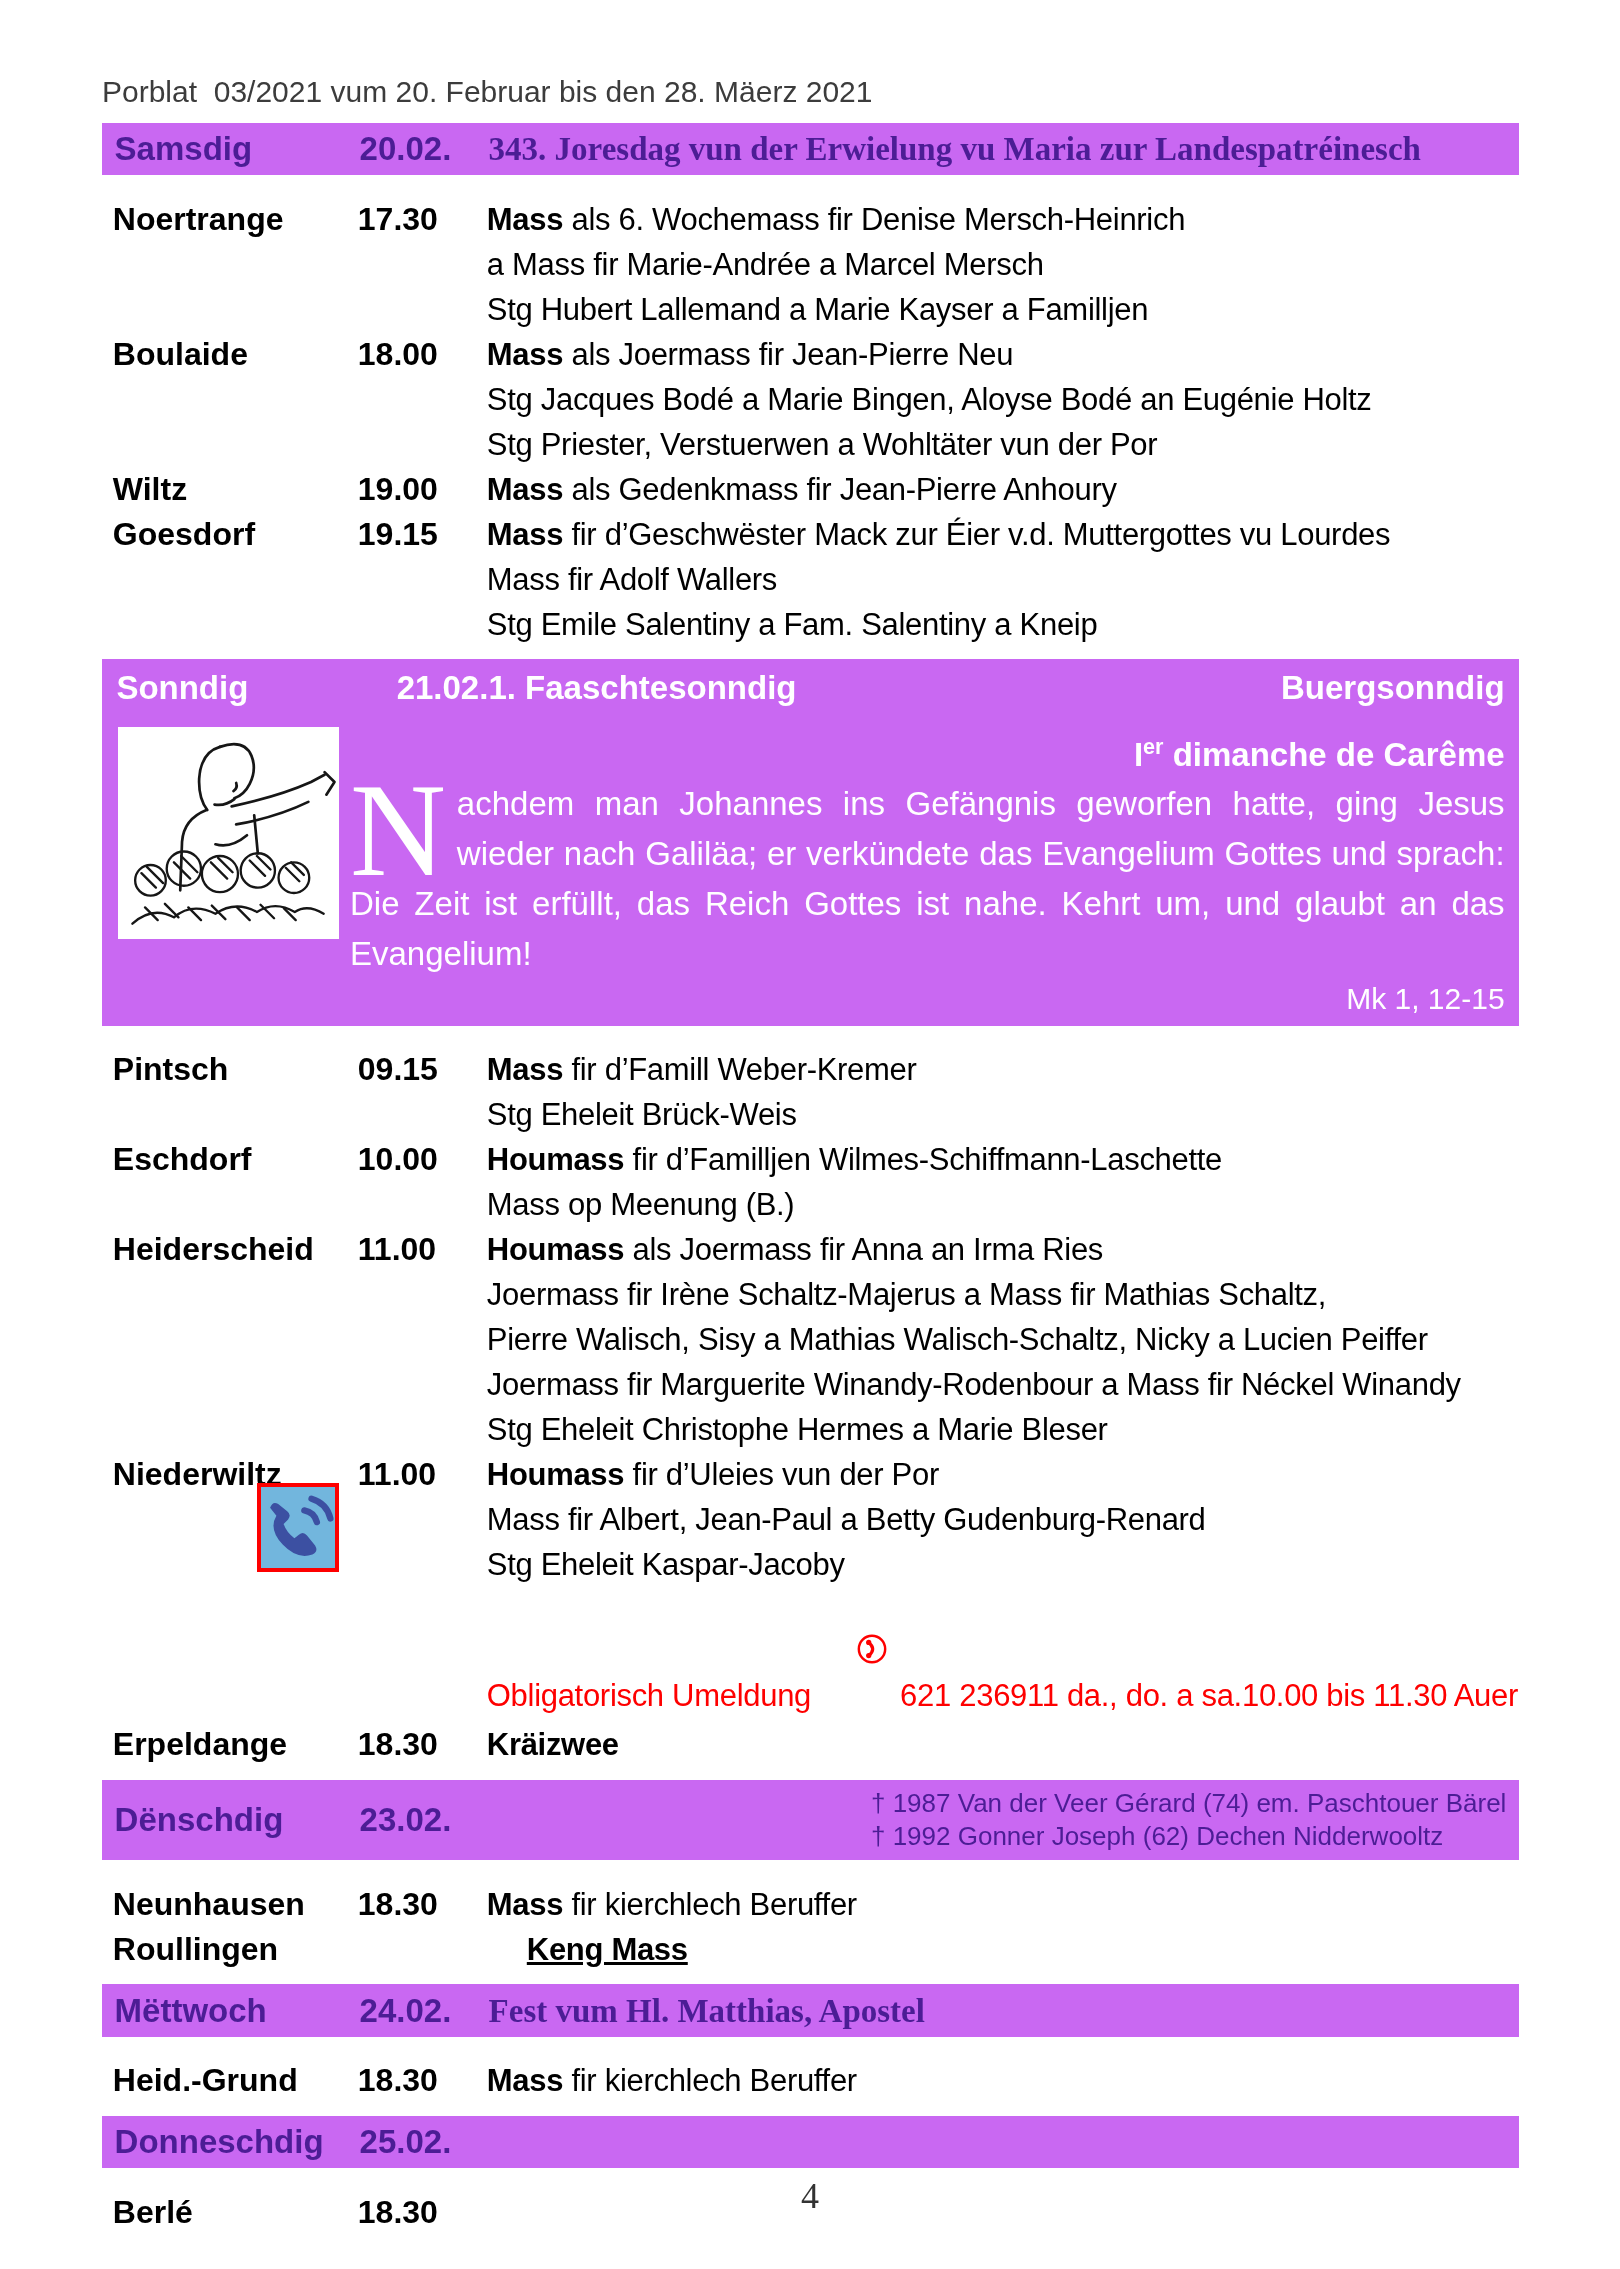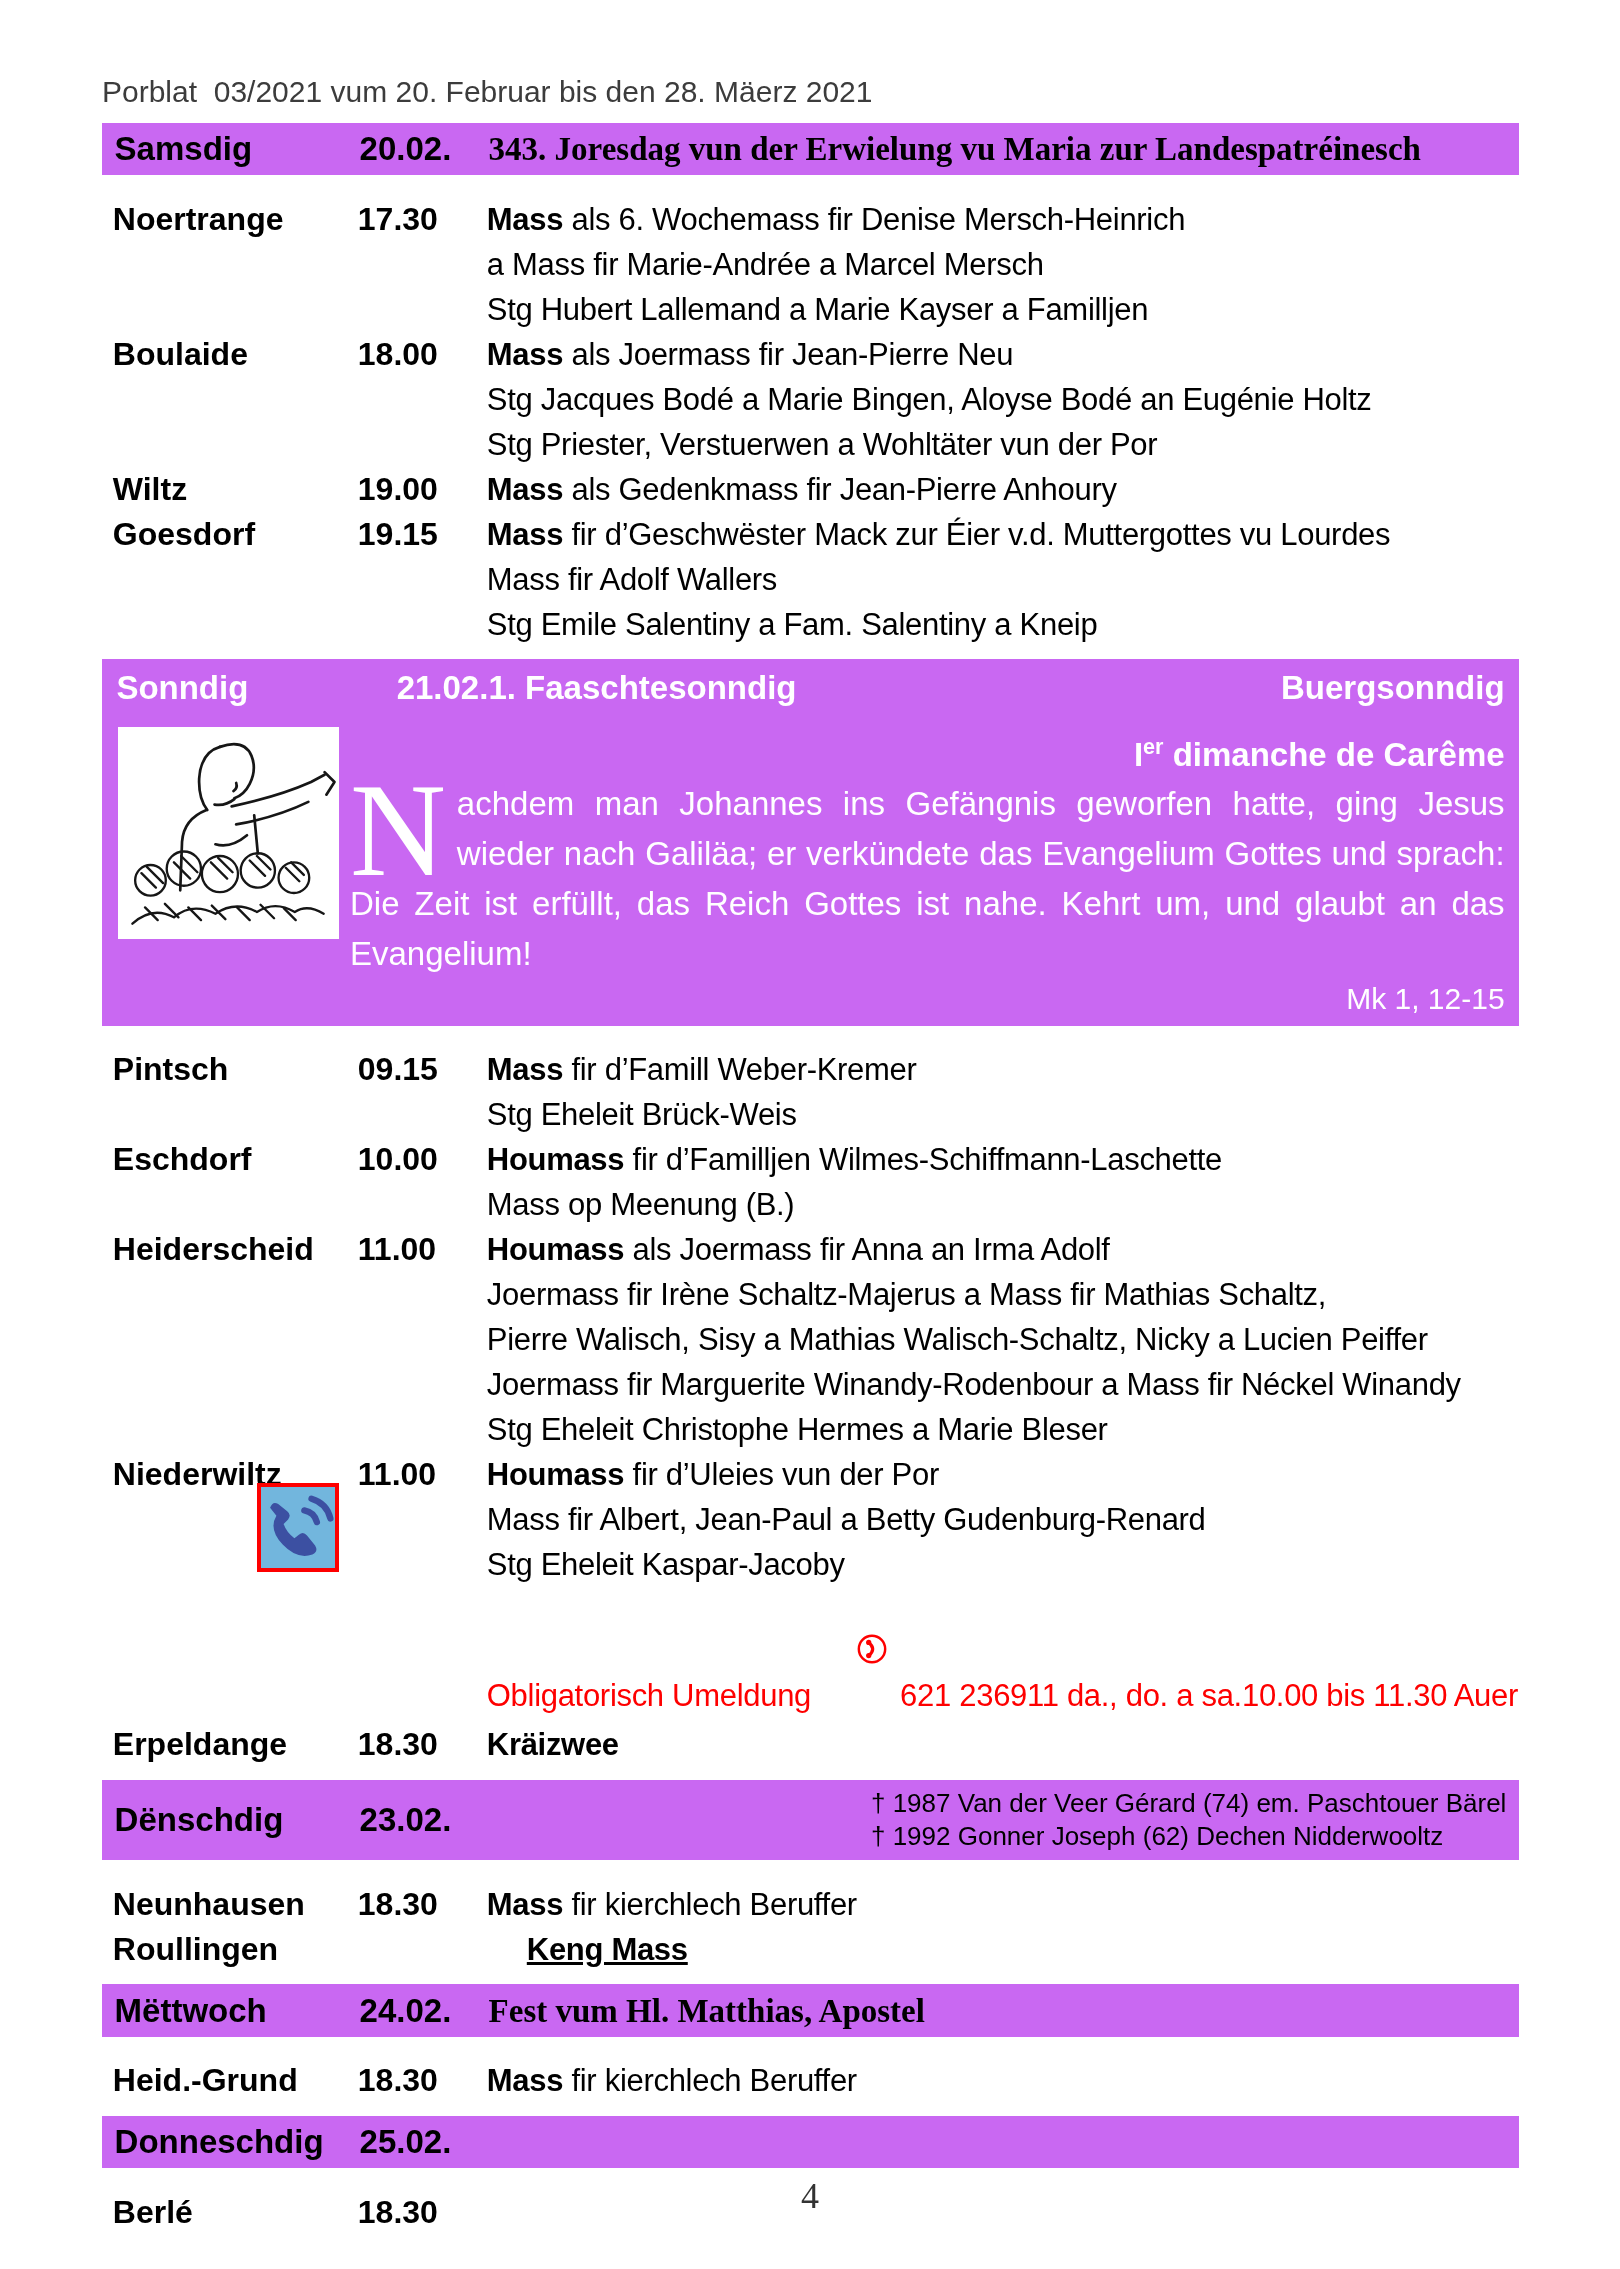--- a/index.html
+++ b/index.html
@@ -12,21 +12,21 @@
   .page{
     width:1620px;height:2269px;position:relative;margin:0 auto;
     background:#ffffff;overflow:hidden;color:#000;
     font-family:"Liberation Sans","DejaVu Sans",sans-serif;
   }
   .content{margin:0 101px 0 102px;}
   .doc-header{padding-top:52px;font-size:30px;color:#3c3c3c;white-space:pre;line-height:36px;margin-top:22px;}
 
   
   .banner{
-    display:flex;align-items:center;background:var(--purple);color:#000000;
+    display:flex;align-items:center;background:var(--purple);color:#4c1d95;
     font-weight:bold;font-size:33px;line-height:38px;
     padding:7.2px 12.6px;margin:12.6px 0 21.6px 0;min-height:38px;
   }
   .banner.gap-before{}
   .b-day{width:245px;flex:none;white-space:pre;}
   .b-date{width:129px;flex:none;white-space:pre;}
   .b-title{flex:1;white-space:pre;font-family:Liberation Serif, serif;}
   .b-notes{font-weight:normal;font-size:26px;line-height:33px;text-align:left;white-space:pre;flex:none;}
 
   
@@ -175,21 +175,21 @@
     <span class="e-time">10.00</span>
     <span class="e-desc">
               <span class="line"><b class="pre-b">Houmass</b><span> fir d’Familljen Wilmes-Schiffmann-Laschette</span></span>
               <span class="line"><span>Mass op Meenung (B.)</span></span>
             </span>
   </div>
           <div class="entry">
     <span class="e-loc">Heiderscheid</span>
     <span class="e-time">11.00</span>
     <span class="e-desc">
-              <span class="line"><b class="pre-b">Houmass</b><span> als Joermass fir Anna an Irma Adolf</span></span>
+              <span class="line"><b class="pre-b">Houmass</b><span> als Joermass fir Anna an Irma Ries</span></span>
               <span class="line"><span>Joermass fir Irène Schaltz-Majerus a Mass fir Mathias Schaltz,</span></span>
               <span class="line"><span>Pierre Walisch, Sisy a Mathias Walisch-Schaltz, Nicky a Lucien Peiffer</span></span>
               <span class="line"><span>Joermass fir Marguerite Winandy-Rodenbour a Mass fir Néckel Winandy</span></span>
               <span class="line"><span>Stg Eheleit Christophe Hermes a Marie Bleser</span></span>
             </span>
   </div>
           <div class="entry">
     <span class="e-loc">Niederwiltz</span>
     <span class="e-time">11.00</span>
     <span class="e-desc">

